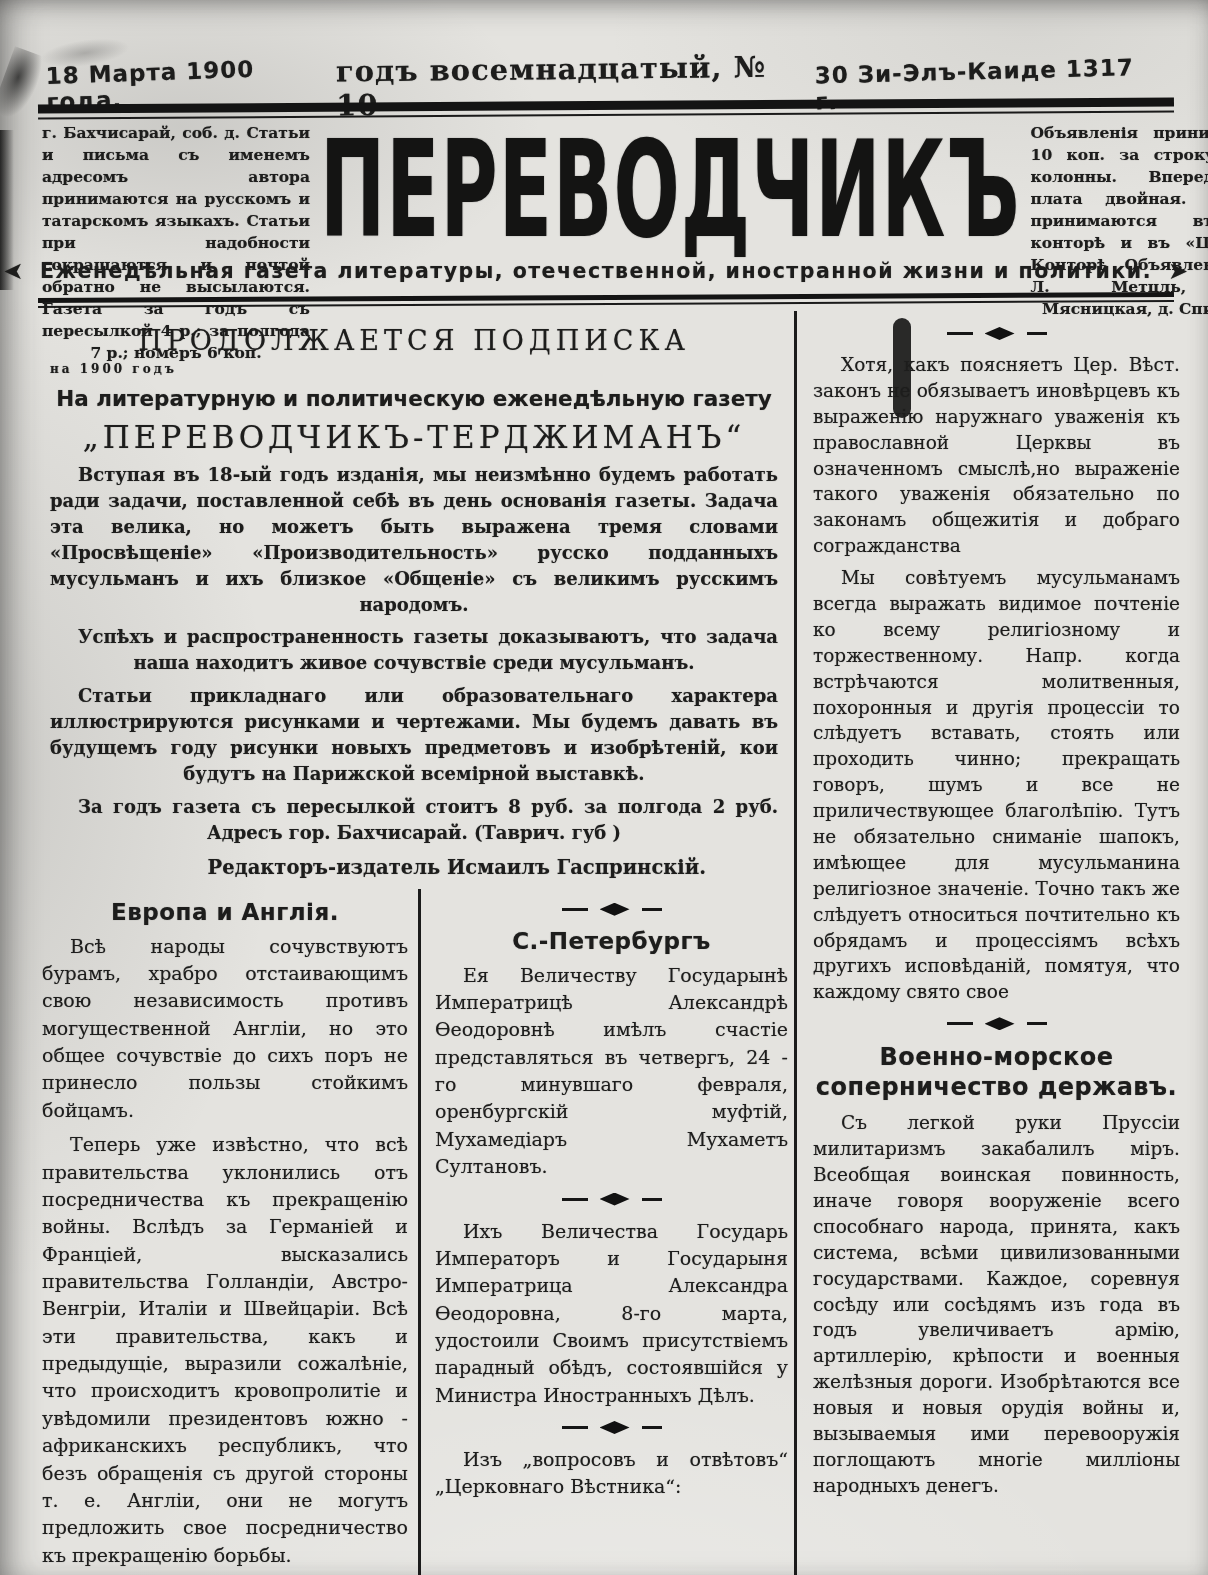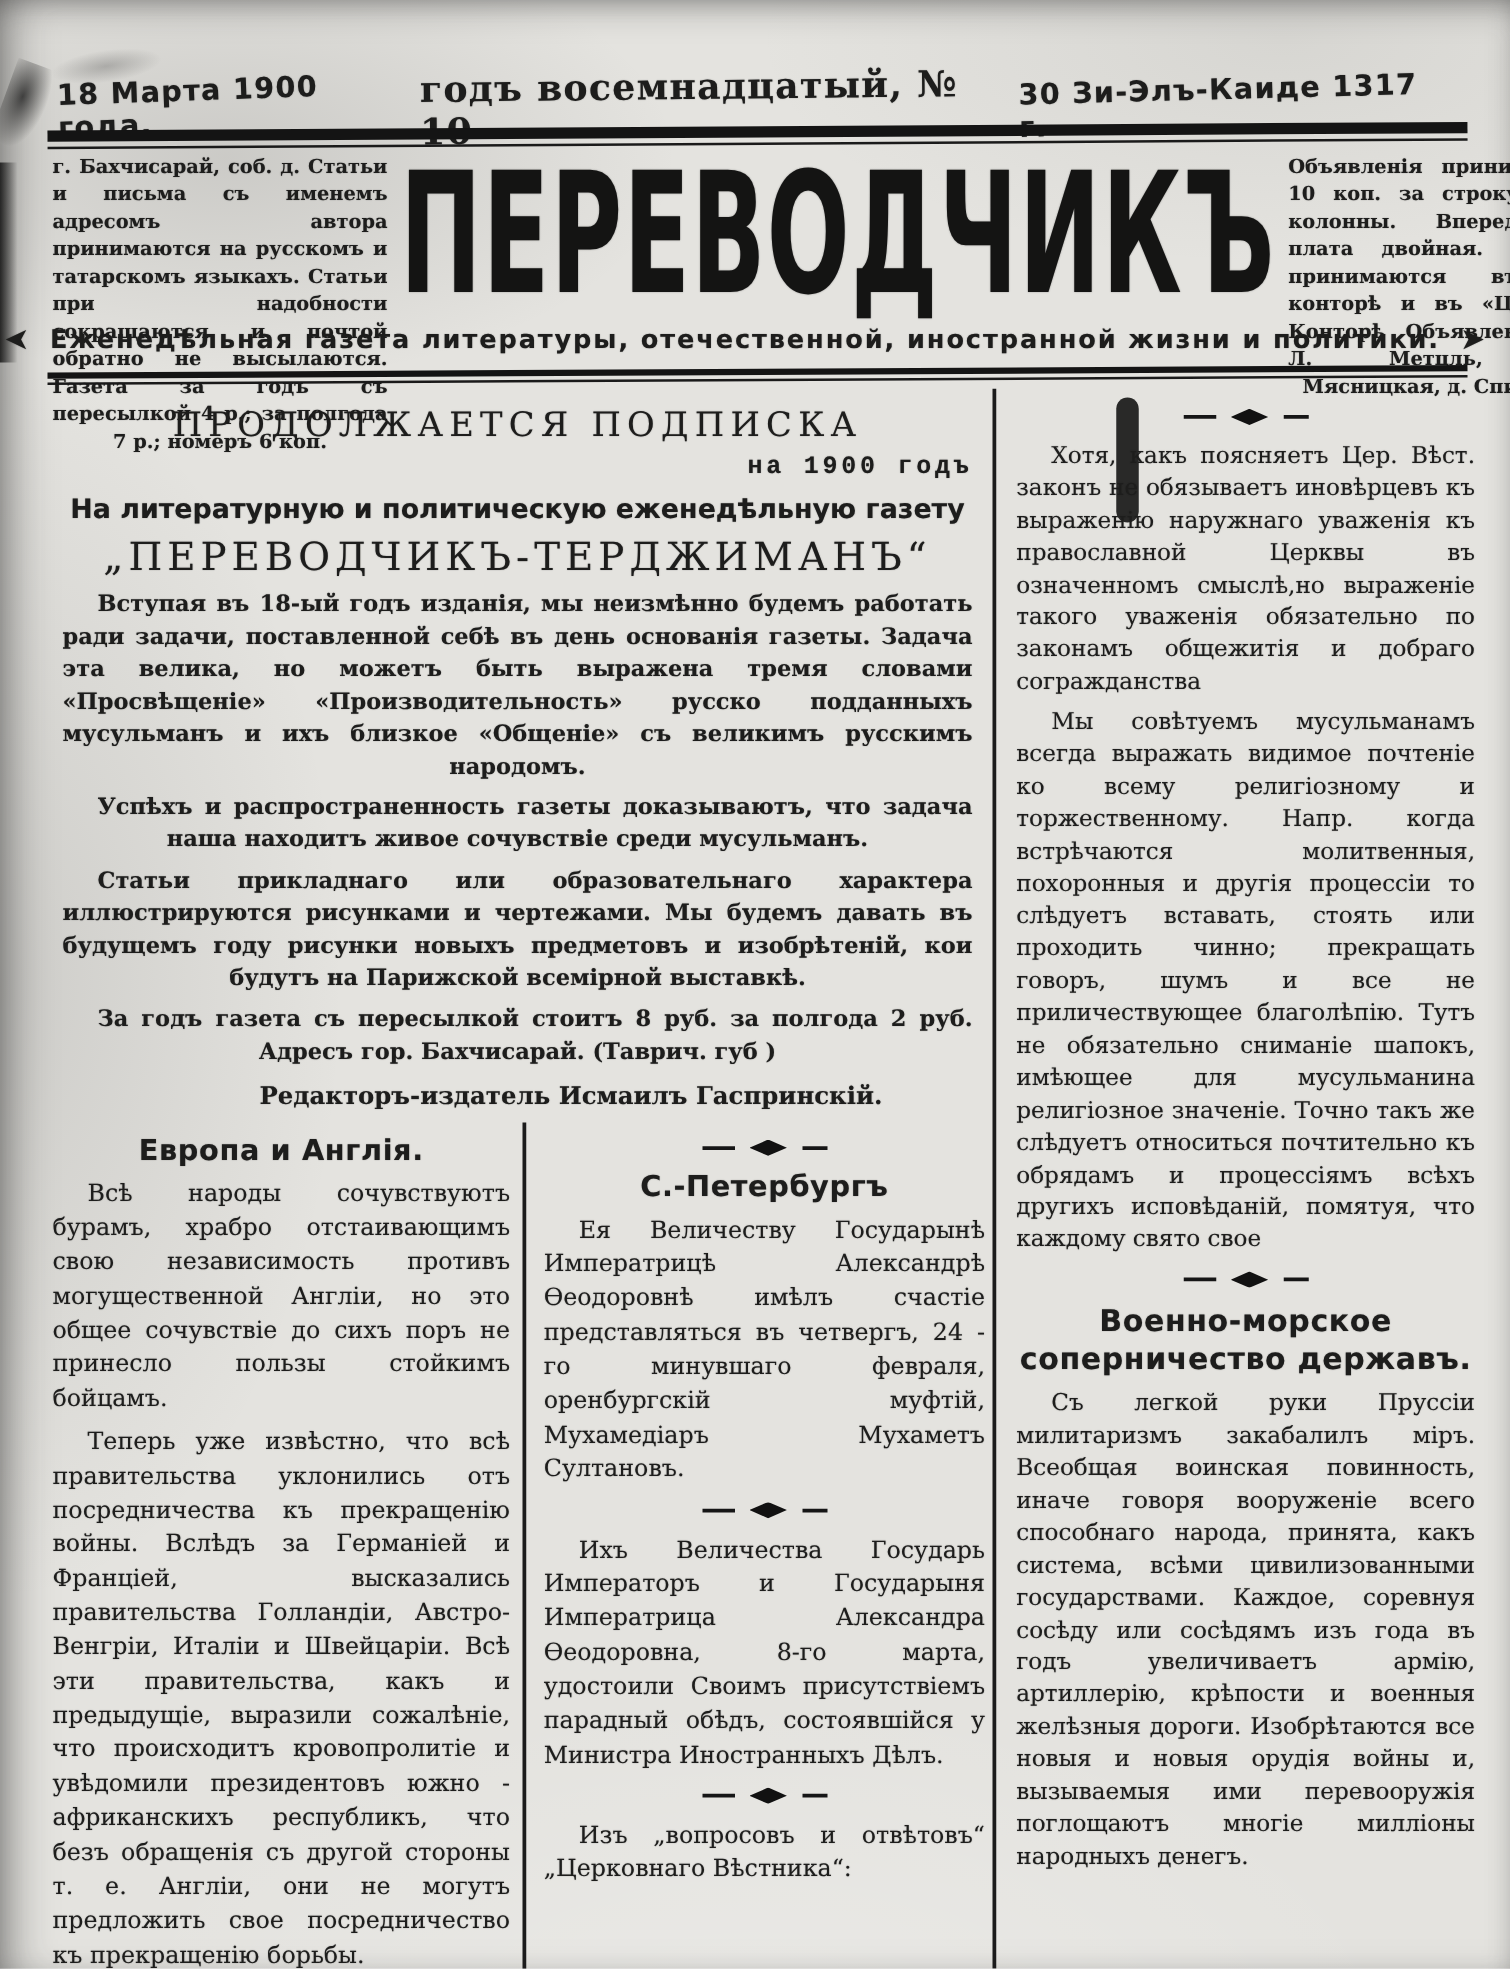--- a/index.html
+++ b/index.html
@@ -49,21 +49,21 @@
   
   .main{position:absolute;left:30px;top:311px;width:1152px;height:1264px;display:flex;}
   .left-wrap{width:748px;display:flex;flex-direction:column;margin-left:10px;}
   .vrule{width:3px;background:#1b1b1b;margin:0 6px;}
   .vrule.outer{margin:0 8px 0 6px;}
   .right-col{flex:1;padding:4px 2px 0 8px;}
 
   
   .subscription{padding:6px 10px 0 10px;}
   .sub-title{text-align:center;font-size:27px;letter-spacing:5px;margin:8px 0 2px 0;font-weight:normal;}
-  .sub-year{text-align:right;font-size:20px;letter-spacing:3px;margin:6px 0 2px 0;font-weight:bold;font-family:Liberation Mono, monospace;}
+  .sub-year{text-align:left;font-size:12px;letter-spacing:3px;margin:6px 0 2px 0;font-weight:bold;}
   .sub-line3{text-align:center;font-family:"DejaVu Sans", sans-serif;font-weight:bold;font-size:21.5px;margin:10px 0 2px 0;}
   .sub-name{text-align:center;font-size:31px;letter-spacing:4px;margin:8px 0 6px 0;font-weight:normal;white-space:nowrap;}
   .sub-paras p{font-size:18px;line-height:1.44;font-weight:bold;text-align:justify;text-align-last:center;margin:7px 0;}
   .sub-editor{text-align:right;padding-right:72px;font-size:19.5px;font-weight:bold;margin:10px 0 4px 0;}
 
   
   .two-cols{display:flex;flex:1;margin-top:6px;}
   .col-left{width:366px;padding:0 4px 0 2px;}
   .col-mid{flex:1;padding:2px 0 0 8px;}
 

